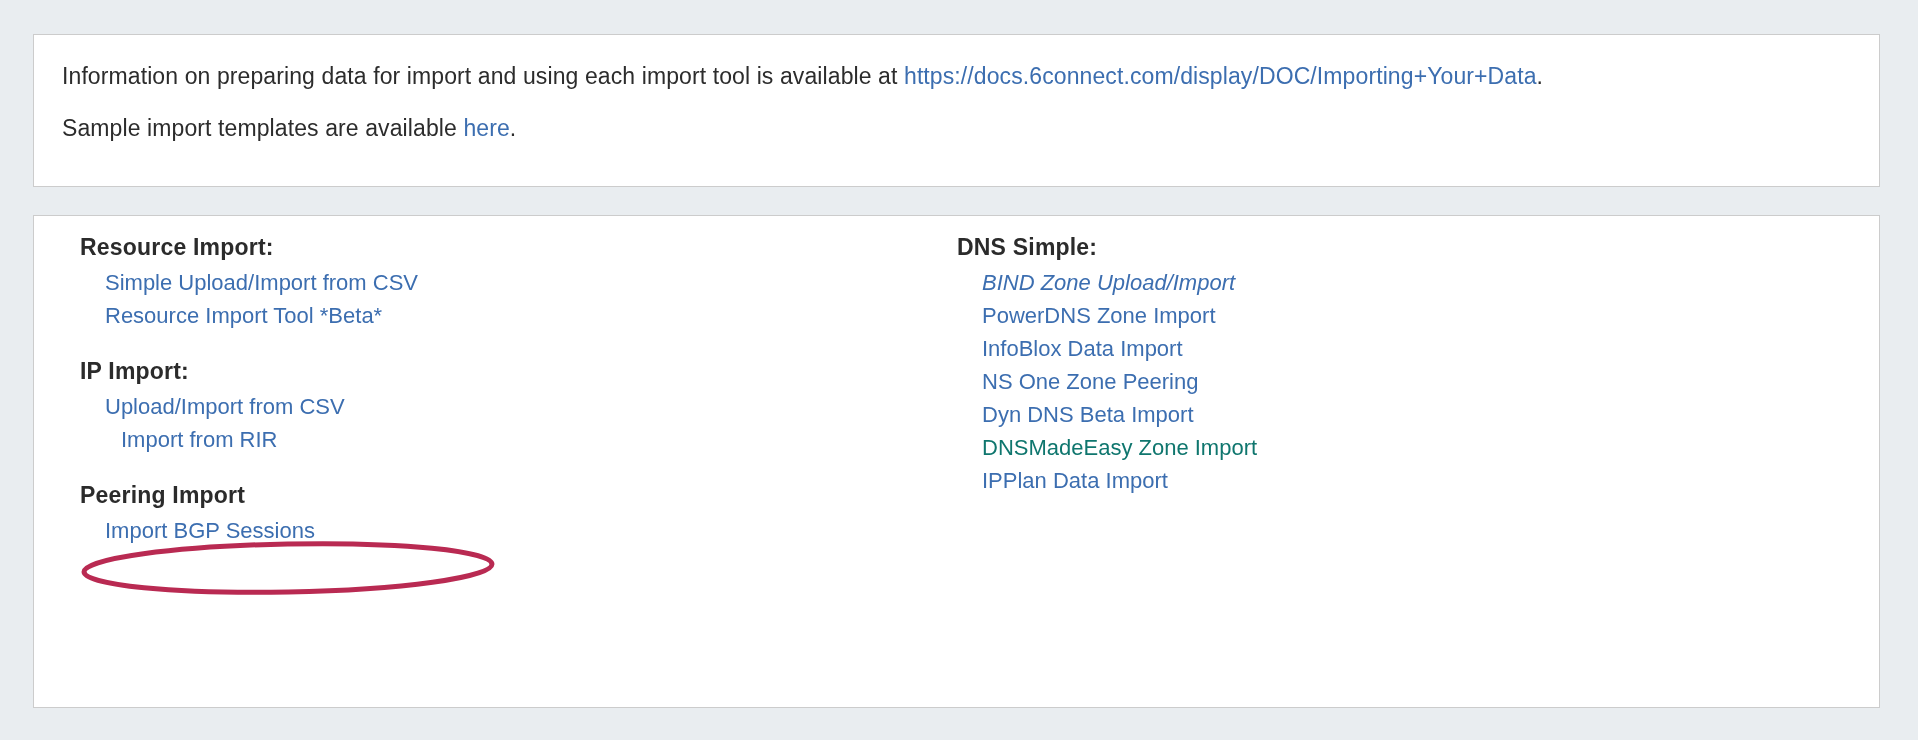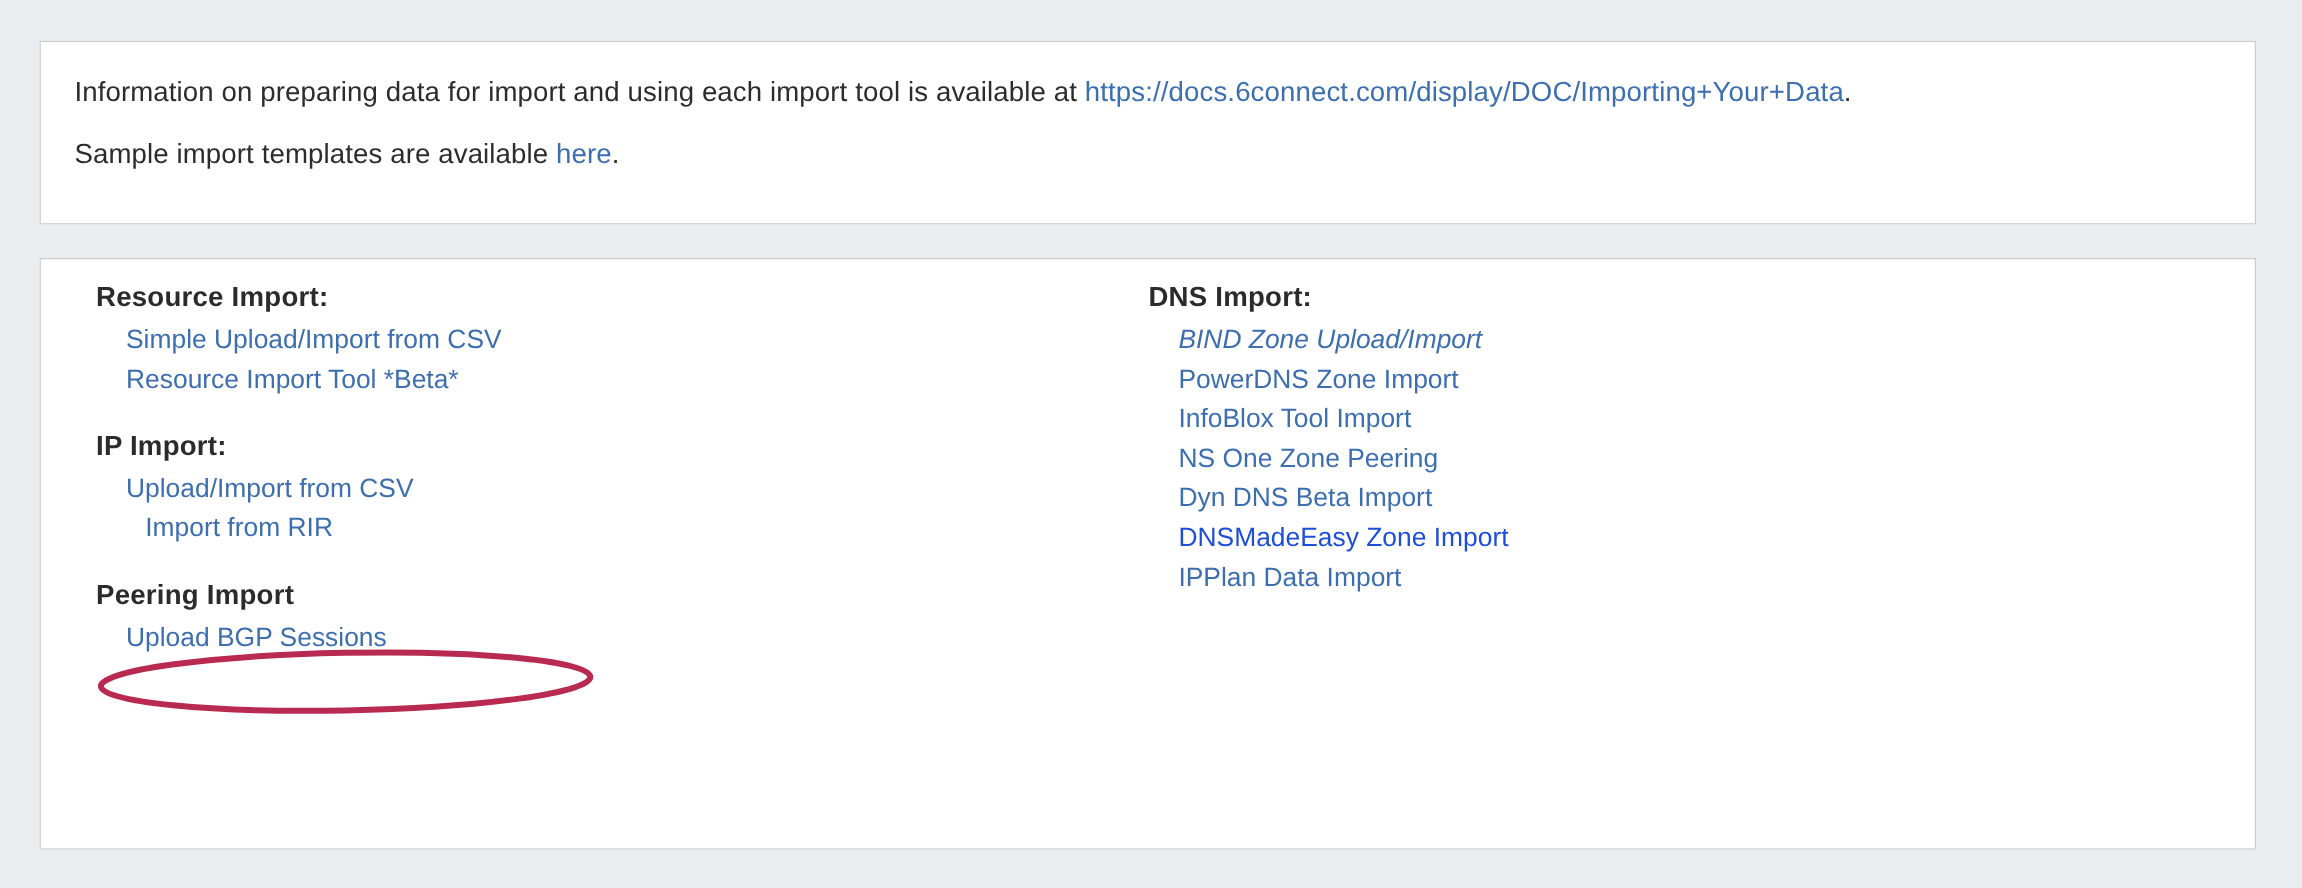--- a/index.html
+++ b/index.html
@@ -177,49 +177,49 @@
             <li>
               <a class="link" href="#" style="color: rgb(60, 110, 176); margin-left: 16px;">Import from RIR</a>
             </li>
           </ul>
         </div>
 
         <div class="group">
           <div class="group-heading later">Peering Import</div>
           <ul class="group-links">
             <li>
-              <a class="link" href="#" style="color: rgb(60, 110, 176);">Upload BGP Sessions</a>
+              <a class="link" href="#" style="color: rgb(60, 110, 176);">Import BGP Sessions</a>
             </li>
           </ul>
         </div>
 
       </div>
 
       <div class="column" id="col-right">
 
         <div class="group">
-          <div class="group-heading first">DNS Import:</div>
+          <div class="group-heading first">DNS Simple:</div>
           <ul class="group-links">
             <li>
               <a class="link" href="#" style="color: rgb(60, 110, 176); font-style: italic;">BIND Zone Upload/Import</a>
             </li>
             <li>
               <a class="link" href="#" style="color: rgb(60, 110, 176);">PowerDNS Zone Import</a>
             </li>
             <li>
-              <a class="link" href="#" style="color: rgb(60, 110, 176);">InfoBlox Tool Import</a>
+              <a class="link" href="#" style="color: rgb(60, 110, 176);">InfoBlox Data Import</a>
             </li>
             <li>
               <a class="link" href="#" style="color: rgb(60, 110, 176);">NS One Zone Peering</a>
             </li>
             <li>
               <a class="link" href="#" style="color: rgb(60, 110, 176);">Dyn DNS Beta Import</a>
             </li>
             <li>
-              <a class="link" href="#" style="color: #1d4ed8; text-align: right;">DNSMadeEasy Zone Import</a>
+              <a class="link" href="#" style="color: #0f766e; text-align: right;">DNSMadeEasy Zone Import</a>
             </li>
             <li>
               <a class="link" href="#" style="color: rgb(60, 110, 176);">IPPlan Data Import</a>
             </li>
           </ul>
         </div>
 
       </div>
 
       <svg id="annotation-ellipse" viewBox="0 0 420 60">

